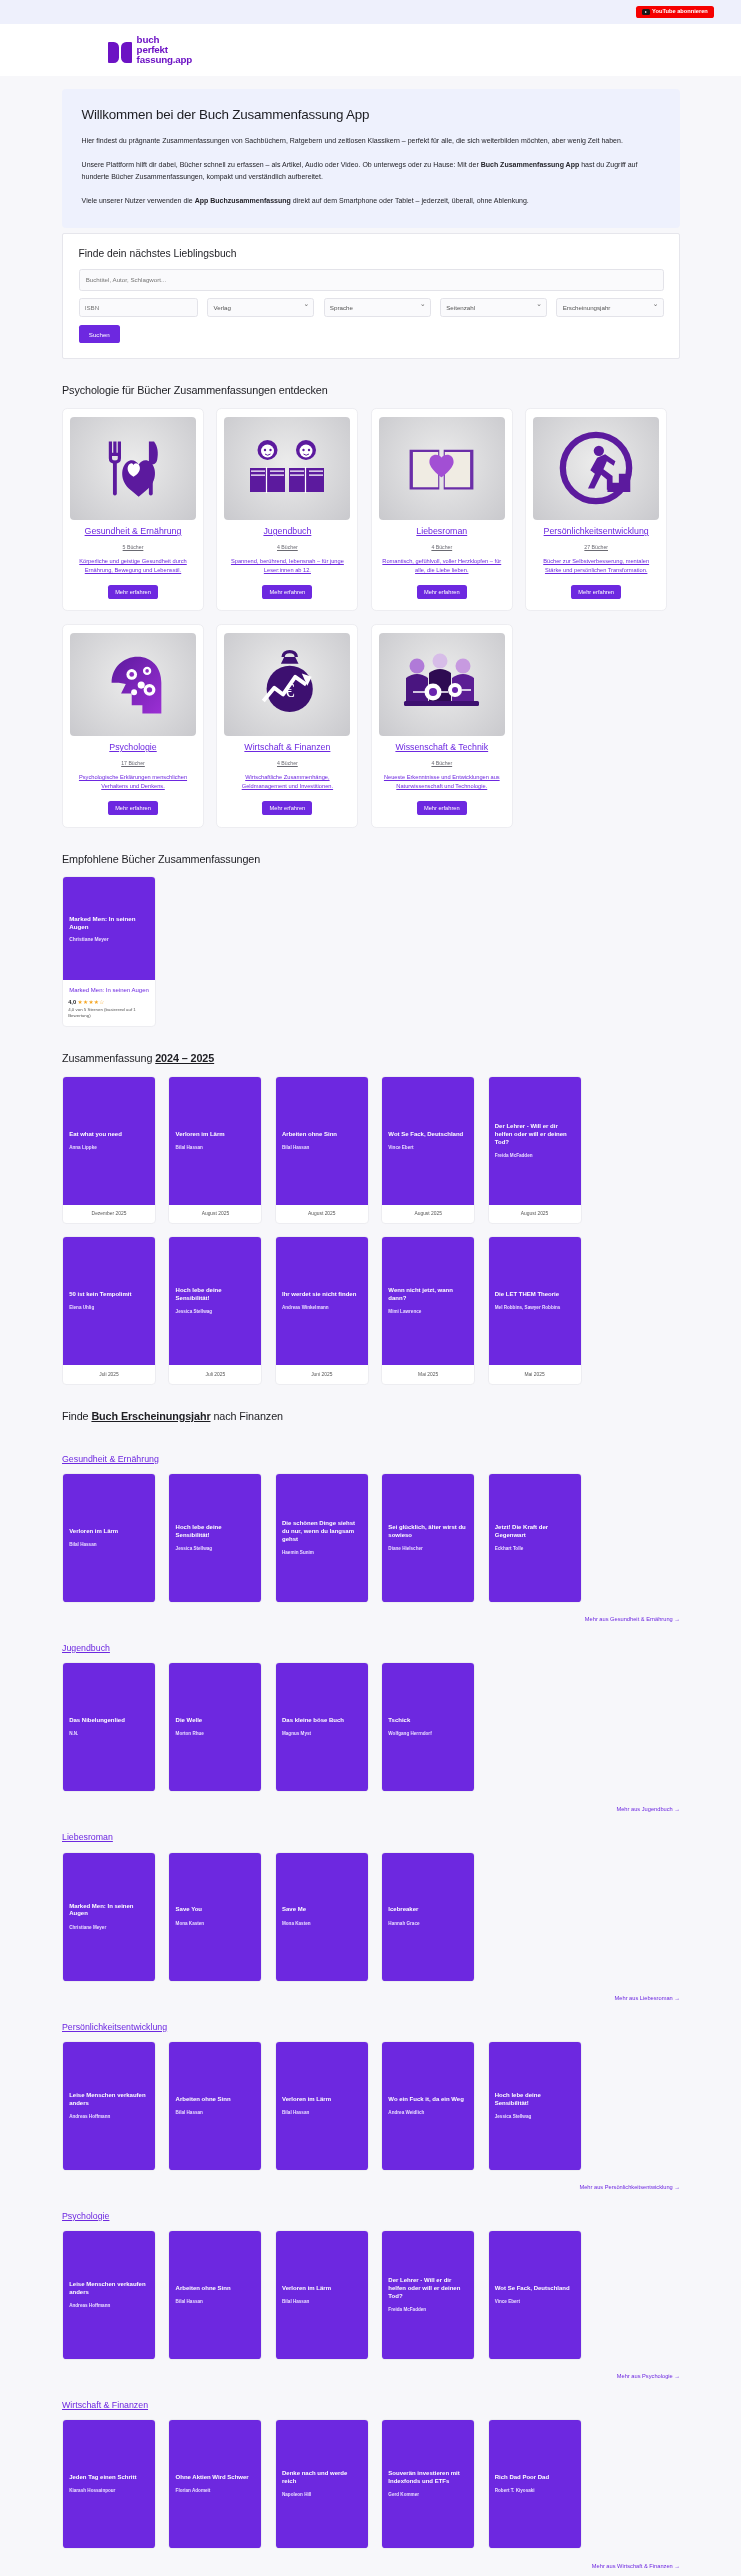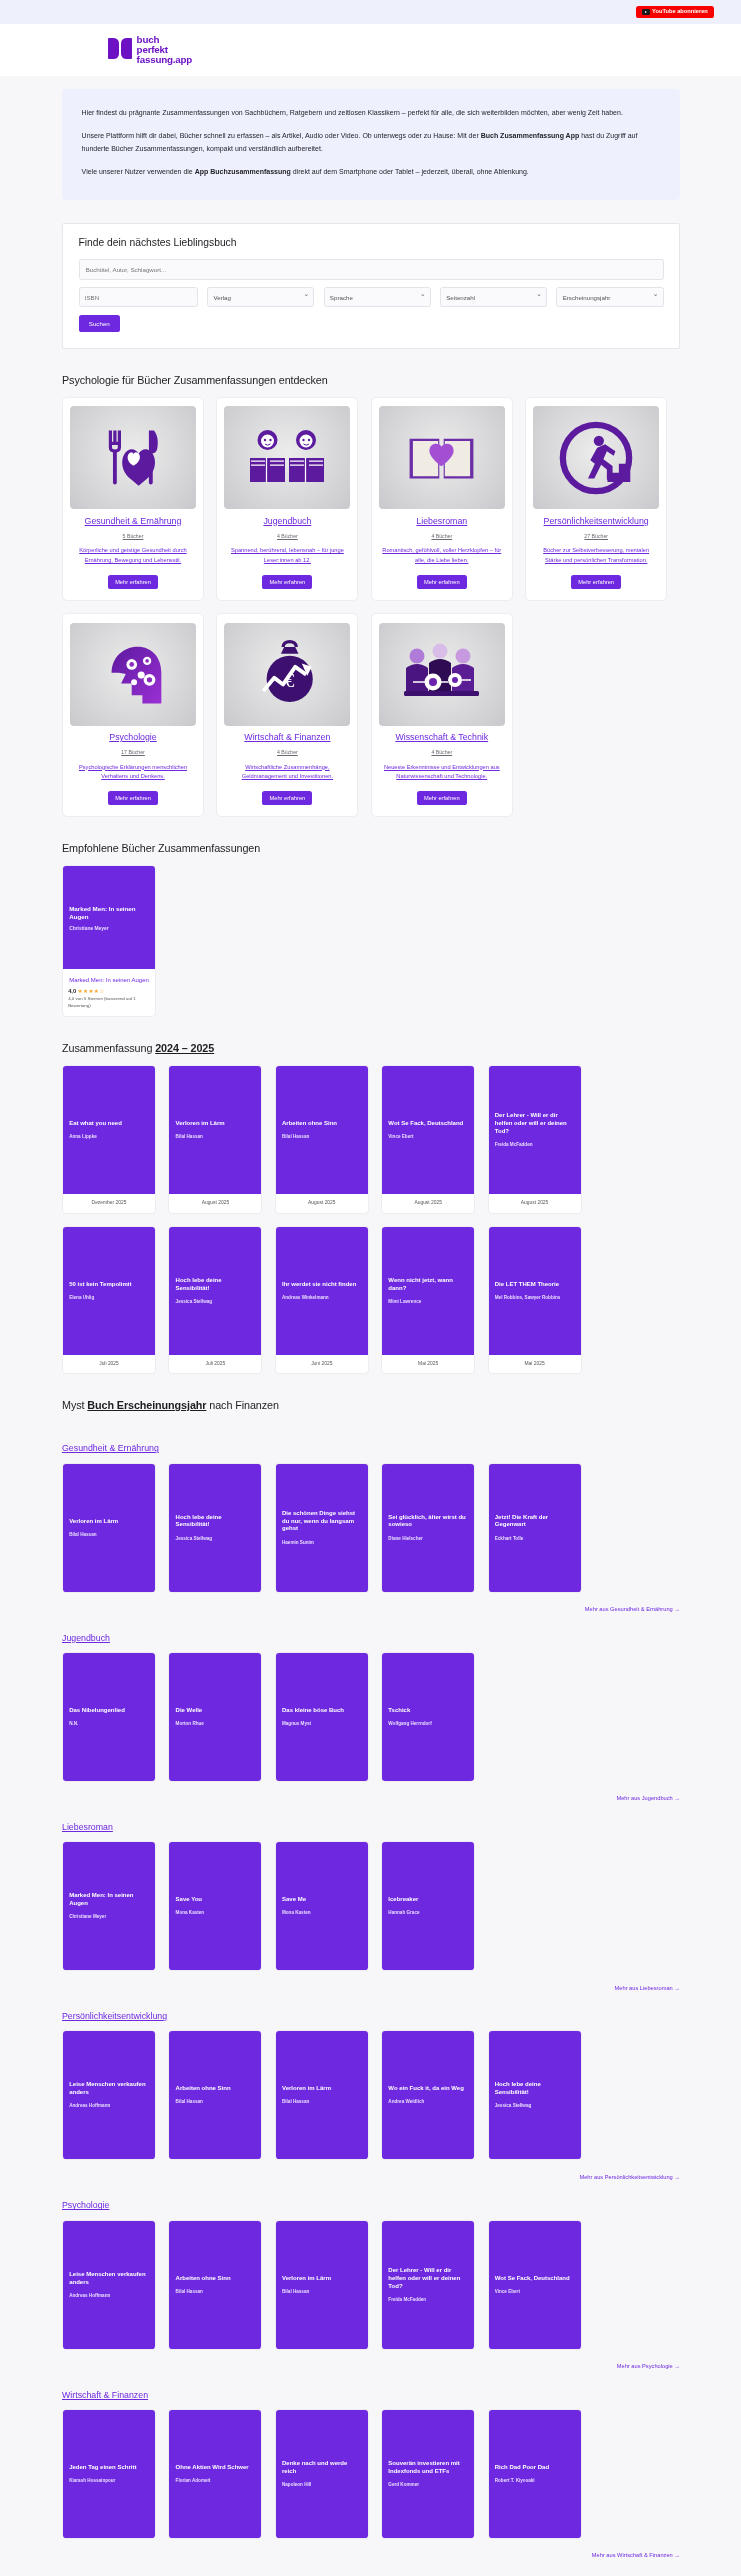--- a/index.html
+++ b/index.html
@@ -52,21 +52,21 @@
   }
 
   
   .brandbar {
     height: 52px;
     background: #ffffff;
     display: flex;
     align-items: center;
     padding-left: 108px;
   }
-  .logo { display: flex; align-items: center; gap: 4.6px; }
+  .logo { display: flex; align-items: flex-end; gap: 4.6px; }
   .logo-mark {
     width: 24px; height: 23px;
     position: relative;
     flex: none;
   }
   .logo-mark .pg {
     position: absolute; top: 0;
     width: 10.8px; height: 20.6px;
     background: #6c12c4;
   }
@@ -109,21 +109,21 @@
   }
   .welcome p:last-child { margin-bottom: 0; }
   .welcome b { font-weight: 700; }
 
   
   .searchcard {
     background: #fff;
     border: 0.5px solid #e6e6ec;
     border-radius: 2px;
     padding: 13.4px 15.5px 15.5px;
-    margin-top: 23px;
+    margin-top: 5px;
   }
   .searchcard h2 {
     font-size: 10.3px;
     font-weight: 400;
     margin-bottom: 10.3px;
   }
   .searchcard .bigfield {
     width: 100%;
     height: 21.6px;
     border: 0.5px solid #e3e3e9;
@@ -320,20 +320,21 @@
       <span>perfekt</span><br>
       <span>fassung.app</span>
     </span>
   </div>
 </div>
 
 <div class="page">
 <div class="wrap">
 
   <section class="welcome">
+    <h1>Willkommen bei der Buch Zusammenfassung App</h1>
     <p>Hier findest du prägnante Zusammenfassungen von Sachbüchern, Ratgebern und zeitlosen Klassikern – perfekt für alle, die sich weiterbilden möchten, aber wenig Zeit haben.</p>
     <p>
       <span>Unsere Plattform hilft dir dabei, Bücher schnell zu erfassen – als Artikel, Audio oder Video. Ob unterwegs oder zu Hause: Mit der </span><b>Buch Zusammenfassung App</b><span> hast du Zugriff auf hunderte Bücher Zusammenfassungen, kompakt und verständlich aufbereitet.</span>
     </p>
     <p>
       <span>Viele unserer Nutzer verwenden die </span><b>App Buchzusammenfassung</b><span> direkt auf dem Smartphone oder Tablet – jederzeit, überall, ohne Ablenkung.</span>
     </p>
   </section>
 
   <section class="searchcard">
@@ -604,21 +605,21 @@
     <div class="bookcover">
       <div class="bt">Die LET THEM Theorie</div>
       <div class="ba">Mel Robbins, Sawyer Robbins</div>
     </div>
             <div class="bookdate">Mai 2025</div>
           </div>
         </div>
       </div>
 
   <h2 class="sec-h">
-    <span>Myst </span><b>Buch Erscheinungsjahr</b><span> nach Finanzen</span>
+    <span>Finde </span><b>Buch Erscheinungsjahr</b><span> nach Finanzen</span>
   </h2>
   <div id="catgroups"><div class="cat-link-h">Gesundheit &amp; Ernährung</div><div class="bookrow">
           <div class="bookcard">
     <div class="bookcover">
       <div class="bt">Verloren im Lärm</div>
       <div class="ba">Bilal Hassan</div>
     </div>
           </div>
           <div class="bookcard">
     <div class="bookcover">

